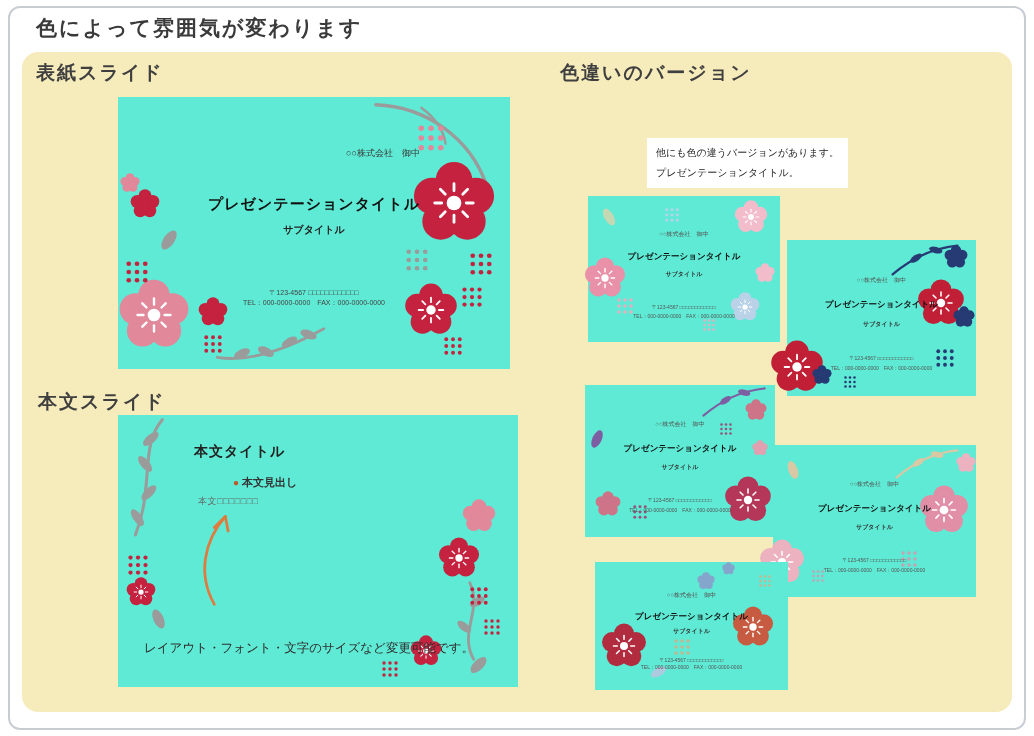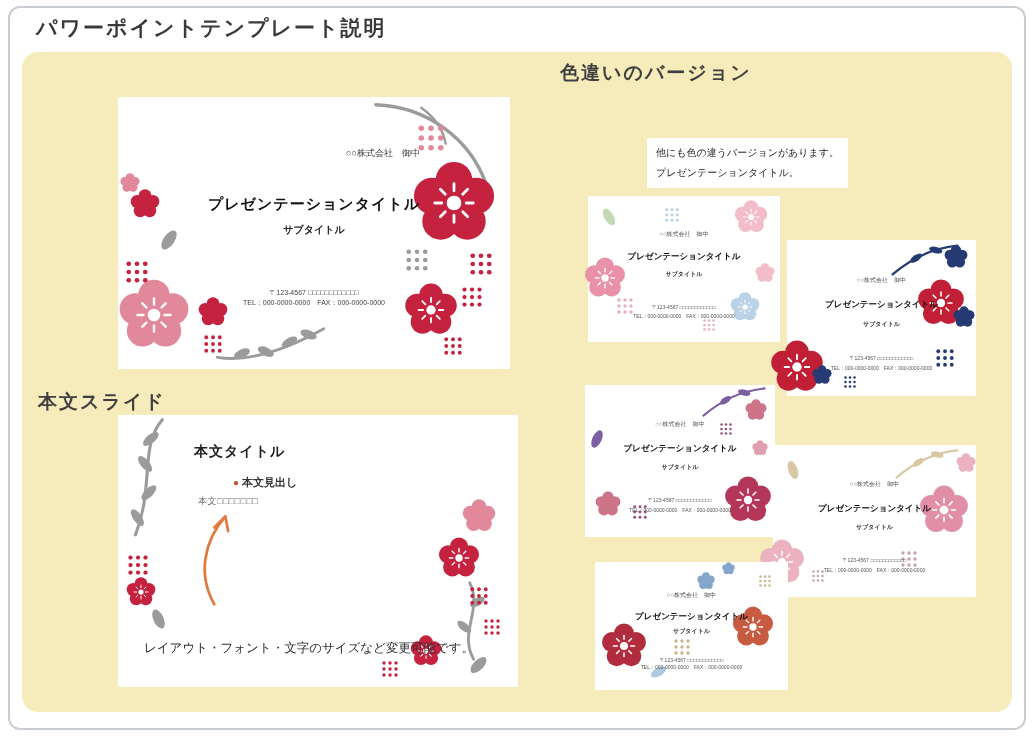--- a/index.html
+++ b/index.html
@@ -7,21 +7,21 @@
   body { font-family:"Liberation Sans","DejaVu Sans",sans-serif; }
   .stage { position:relative; width:1034px; height:736px; background:#fff; overflow:hidden; }
   .frame { position:absolute; left:8px; top:6px; right:8px; bottom:6px; border:2px solid #C8CDD4; border-radius:12px; pointer-events:none; }
   .page-title { position:absolute; left:36px; top:14px; font-size:21px; font-weight:600; letter-spacing:2px; color:#3A3A3A; }
   .panel { position:absolute; left:22px; top:52px; width:990px; height:660px; background:var(--panel_bg,#F6EBBB); border-radius:16px; }
   .h2 { position:absolute; font-size:19px; font-weight:600; letter-spacing:2px; color:#3F3F3F; }
   .h-cover { left:14px; top:8px; }
   .h-body  { left:16px; top:337px; }
   .h-var   { left:538px; top:8px; }
   .callout { position:absolute; left:625px; top:86px; background:#ffffff; padding:5px 9px; font-size:10px; line-height:20px; color:#1d1d1d; }
-  .card { position:absolute; background:#ffffff; }
+  .card { position:absolute; background:#5eead4; }
   .card-cover { left:96px; top:45px; width:392px; height:272px; overflow:hidden; }
   .card-body  { left:96px; top:363px; width:400px; height:272px; overflow:hidden; }
   .v1 { left:566px; top:144px; width:192px; height:146px; z-index:1; }
   .v2 { left:765px; top:188px; width:189px; height:156px; z-index:2; }
   .v3 { left:563px; top:333px; width:190px; height:152px; z-index:3; }
   .v4 { left:751px; top:393px; width:203px; height:152px; z-index:4; }
   .v5 { left:573px; top:510px; width:193px; height:128px; z-index:5; }
   .txt { position:absolute; }
   
   .c-company { left:170px; top:50px; width:190px; text-align:center; font-size:9px; color:#3A3A3A; }
@@ -80,24 +80,25 @@
       <circle cx="-12" cy="12" r="3.4"></circle>
         <circle cx="0" cy="12" r="3.4"></circle>
         <circle cx="12" cy="12" r="3.4"></circle>
     </g>
     <ellipse id="leafe" rx="5.5" ry="11"></ellipse>
   </defs>
 </svg>
 
 <div class="stage">
   <div class="frame"></div>
-  <h1 class="page-title">パワーポイントテンプレート説明</h1>
+  <h1 class="page-title">色によって雰囲気が変わります</h1>
 
   <div class="panel" style="--panel_bg: #F6EBBB; --arrow: #E07B3F; --bullet: #C2572B;">
 
+    <h2 class="h2 h-cover">表紙スライド</h2>
 
     <div class="card card-cover" style="--flower1: #C4223F; --flower2: #E2889B; --flower3: #D9708A; --leaf: #9B9B9B; --dots: #C4223F;">
       <svg class="fl" viewBox="0 0 130 95" style="left:248px;top:2px;width:130px;height:92px;color:var(--leaf)">
         <path d="M8,6 C60,8 105,40 122,88" fill="none" stroke="currentColor" stroke-width="3.5" stroke-linecap="round"></path>
         <path d="M55,9 C70,20 78,32 80,46" fill="none" stroke="currentColor" stroke-width="2.5" stroke-linecap="round"></path>
       </svg>
       <svg class="fl" viewBox="-16 -16 32 32" style="left:300px;top:28px;width:26px;height:26px;color:var(--flower2)">
           <use href="#dots9" fill="currentColor"></use>
         </svg>
       <svg class="fl" viewBox="-24 -24 48 48" style="left:294px;top:64px;width:84px;height:84px;color:var(--flower1)">

